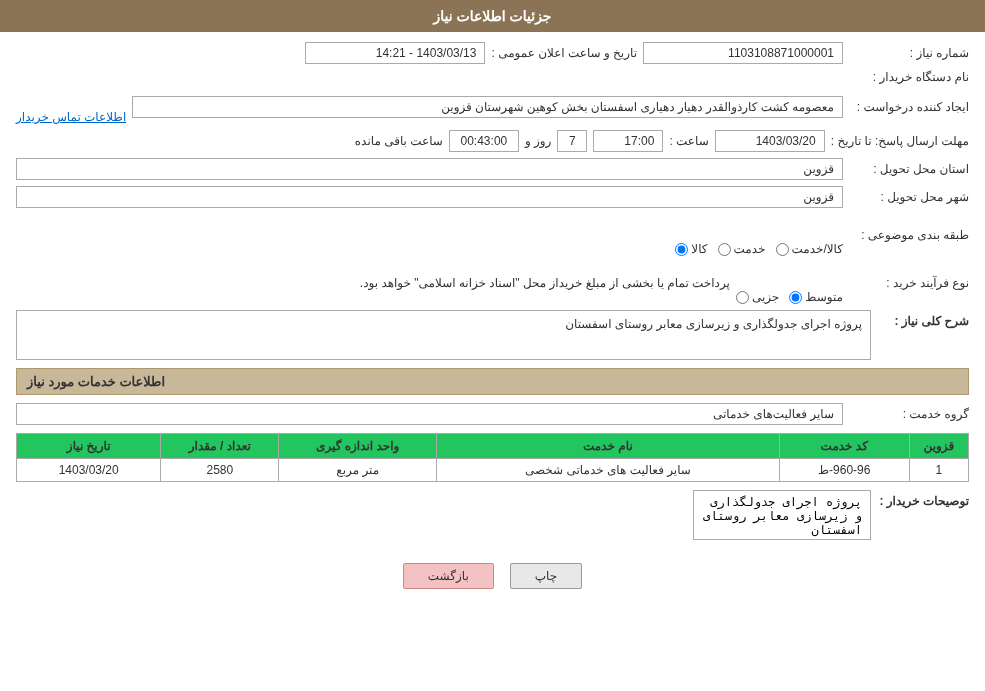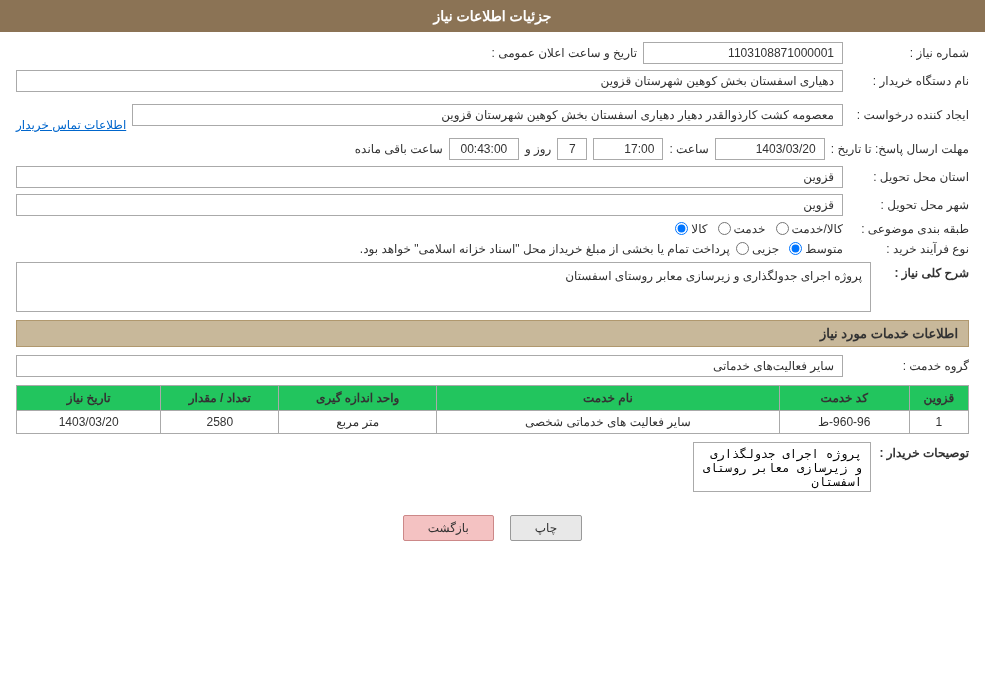--- a/index.html
+++ b/index.html
@@ -77,22 +77,23 @@
       text-align: center;
     }
     .radio-group {
       display: flex;
       align-items: center;
       gap: 10px;
       direction: rtl;
     }
     .radio-item {
       display: flex;
-      align-items: flex-start;
+      align-items: flex-end;
       gap: 3px;
+      margin-top: 28px;
     }
     .process-text {
       font-size: 12px;
       color: #333;
     }
     .description-box {
       border: 1px solid #aaa;
       background: #fff;
       padding: 6px 8px;
       font-size: 12px;
@@ -140,21 +141,21 @@
       color: #333;
     }
     .btn-back {
       background: #f4c2c2;
       color: #333;
       border-color: #cc8888;
     }
     .section-divider {
       background: #c8b89a;
       color: #333;
-      text-align: right;
+      text-align: left;
       padding: 5px 10px;
       font-weight: bold;
       font-size: 13px;
       margin: 8px 0;
       border: 1px solid #b0986e;
     }
     .row-with-label {
       display: flex;
       align-items: flex-start;
       gap: 8px;
@@ -188,26 +189,26 @@
     <span>جزئیات اطلاعات نیاز</span>
   </div>
 
   <div class="main-content">
 
     <div class="info-row">
       <span class="label">شماره نیاز :</span>
       <div class="value-box medium">1103108871000001</div>
       <div style="flex:1;display:flex;align-items:center;gap:6px;justify-content:flex-start;">
         <span class="label">تاریخ و ساعت اعلان عمومی :</span>
+        <div class="value-box" style="width:180px;">1403/03/13 - 14:21</div>
       </div>
     </div>
 
     <div class="info-row">
       <span class="label">نام دستگاه خریدار :</span>
-      <div class="value-box wide">دهیاری اسفستان بخش کوهین شهرستان قزوین</div>
     </div>
 
     <div class="info-row">
       <span class="label">ایجاد کننده درخواست :</span>
       <div class="value-box wide">معصومه کشت کارذوالقدر دهیار دهیاری اسفستان بخش کوهین شهرستان قزوین</div>
       <span class="link-text">اطلاعات تماس خریدار</span>
     </div>
 
     <div class="info-row">
       <span class="label">مهلت ارسال پاسخ: تا تاریخ :</span>

